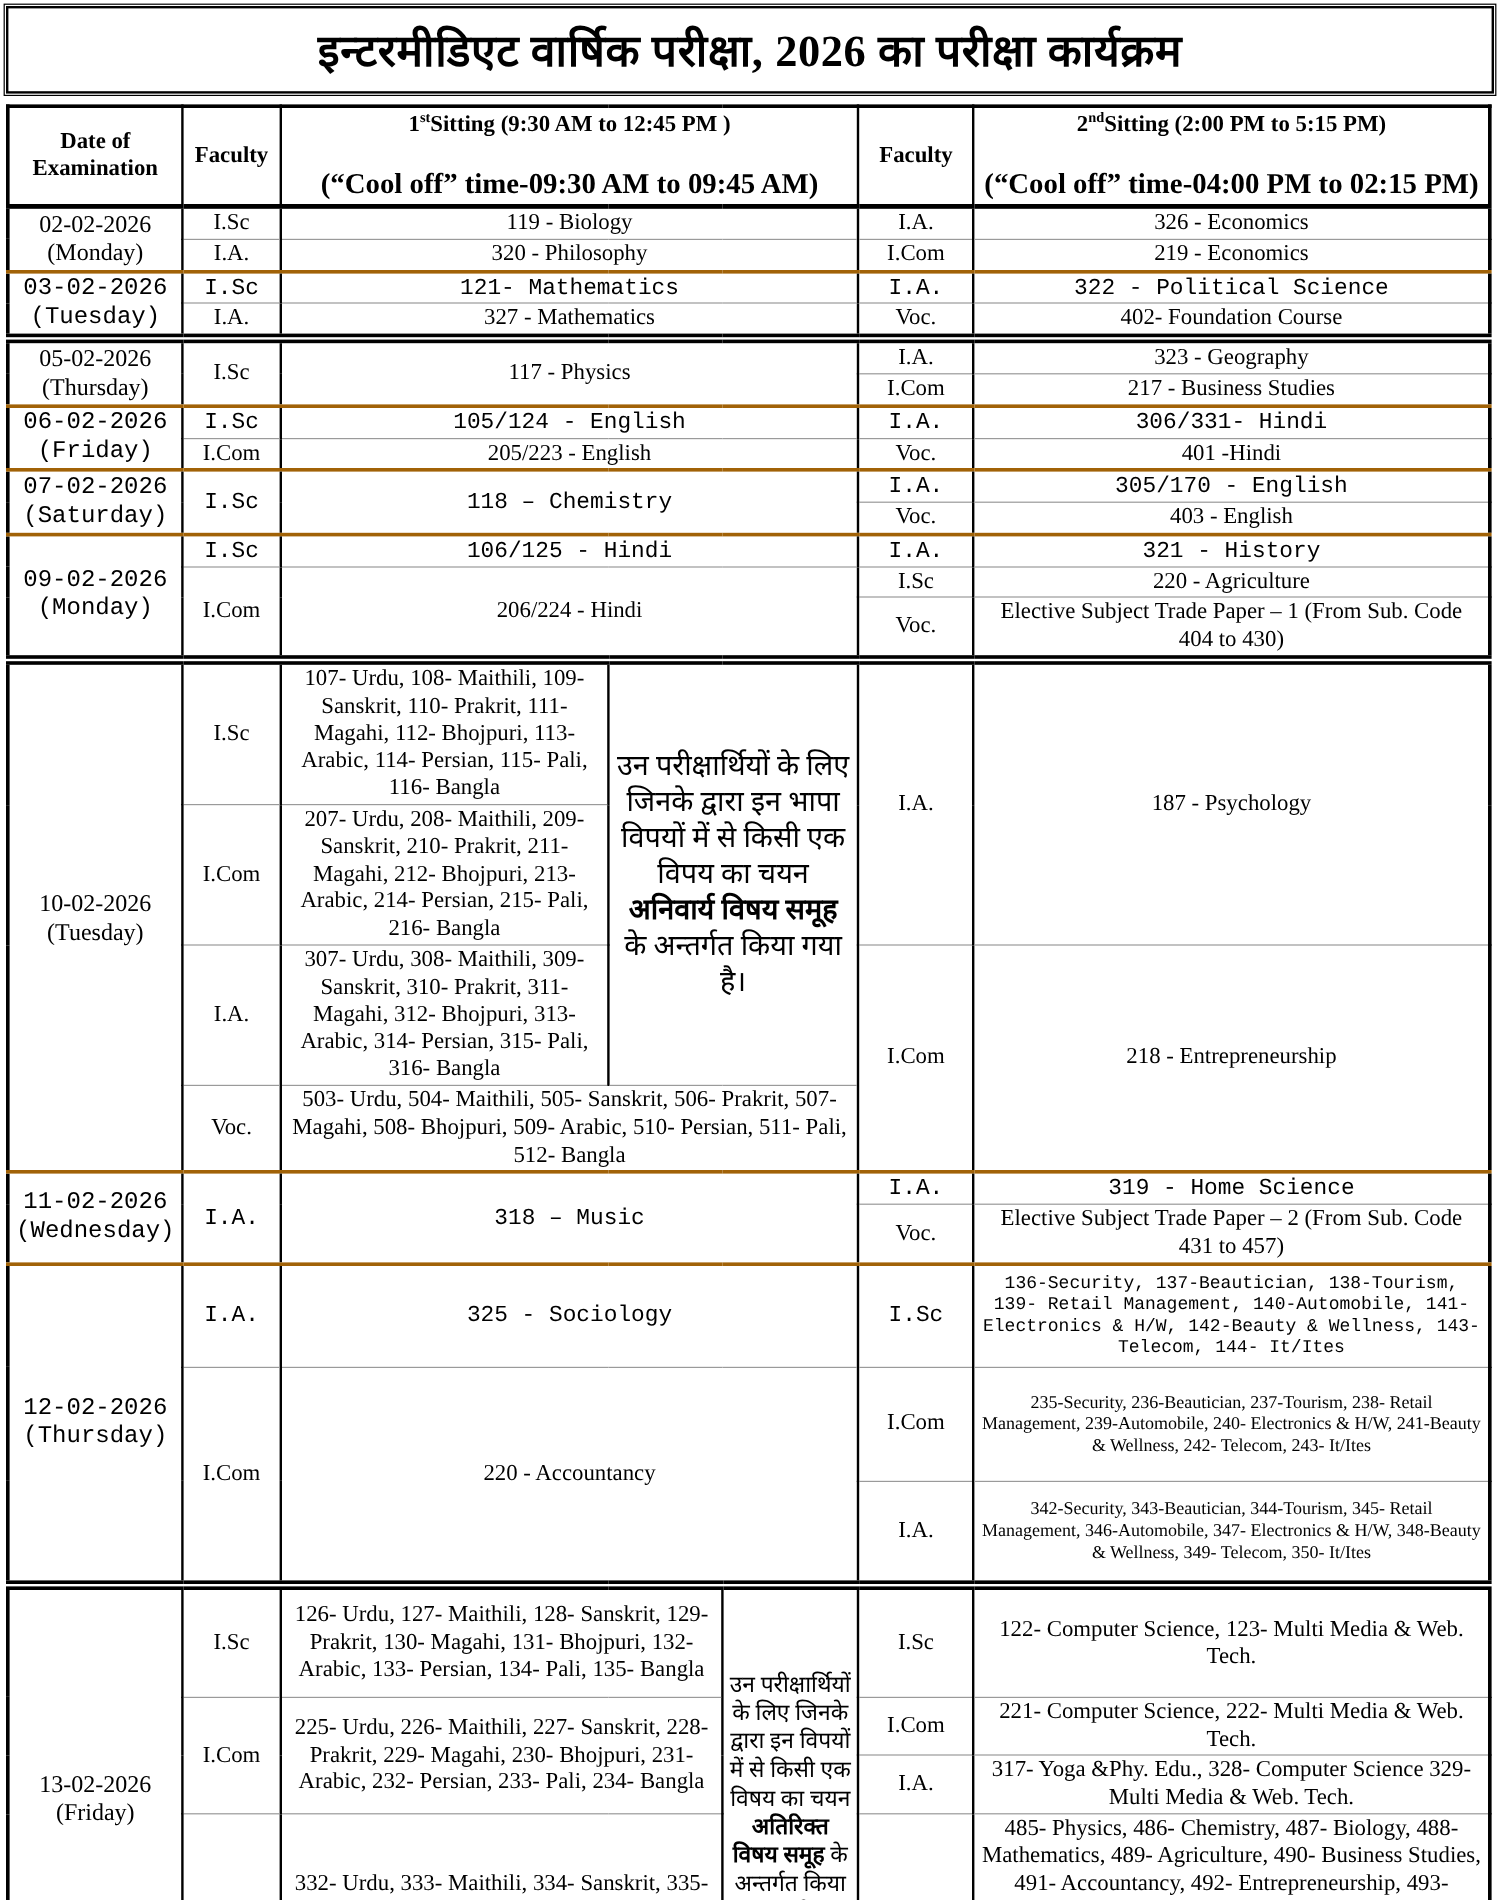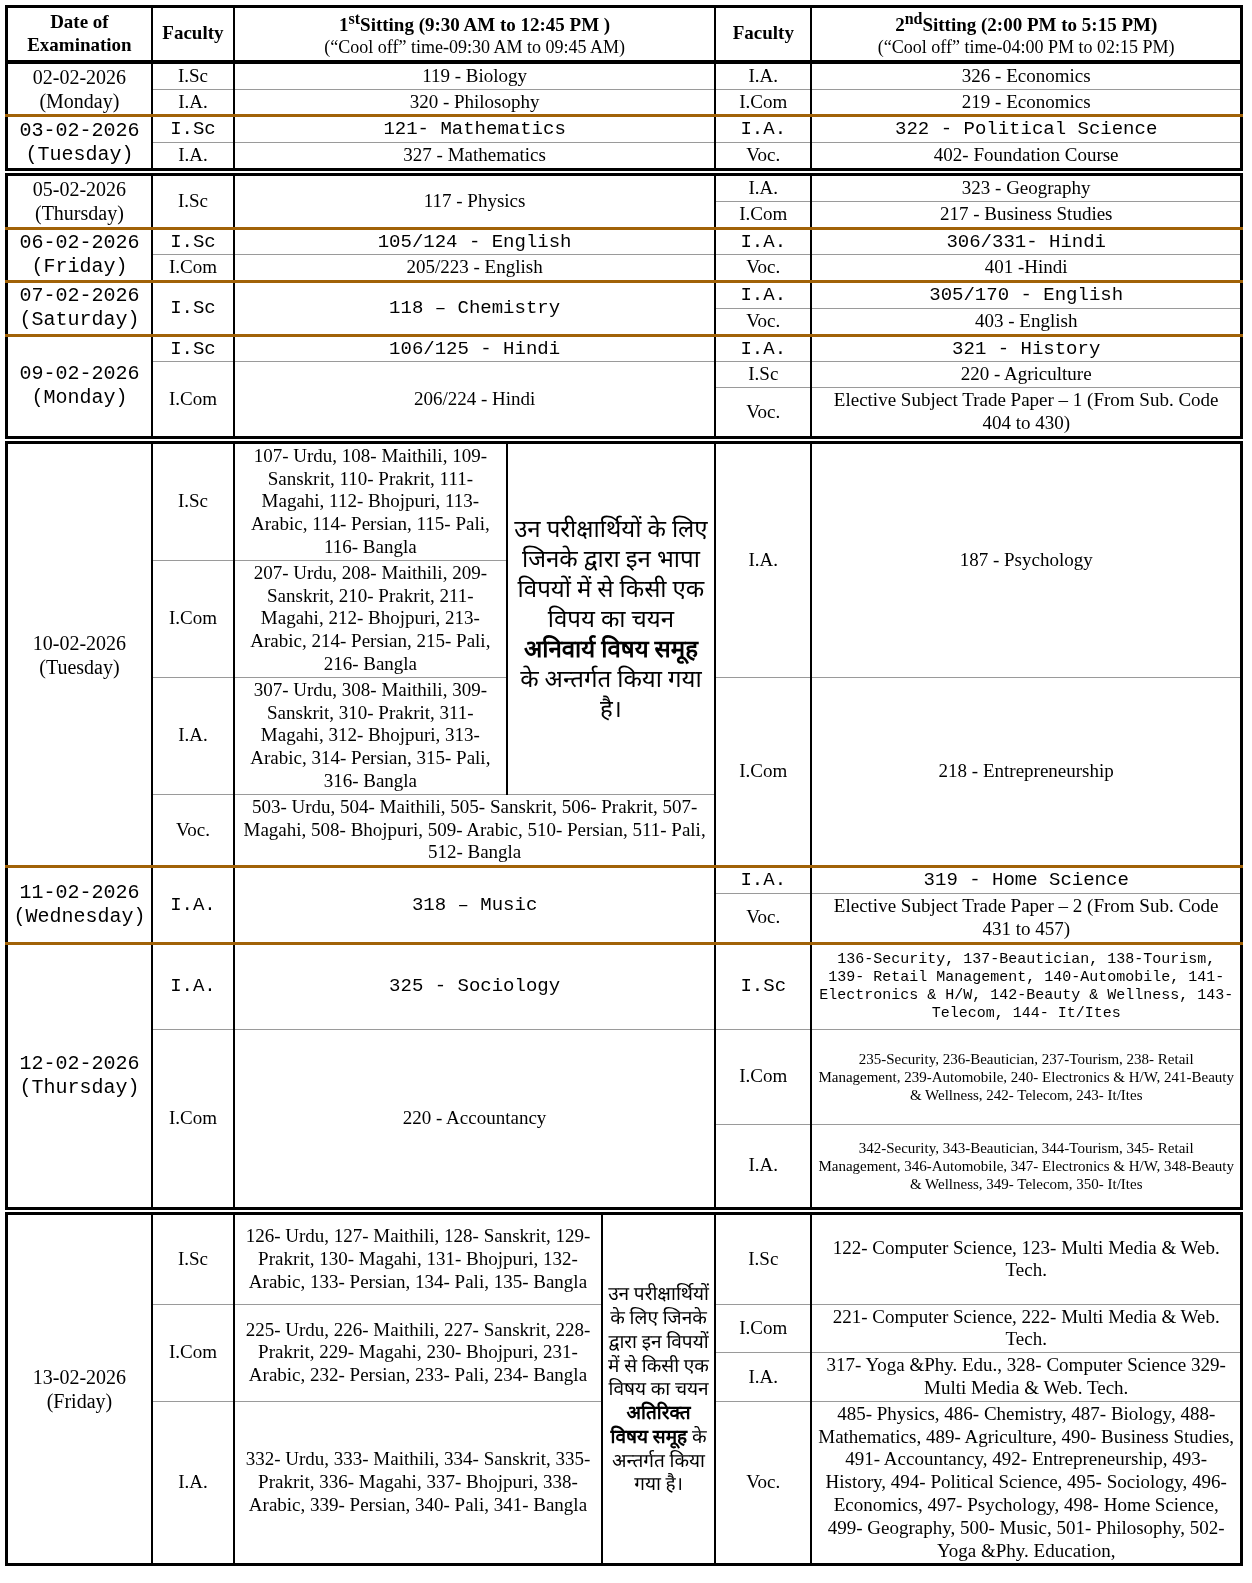--- a/index.html
+++ b/index.html
@@ -38,37 +38,40 @@
     padding:1px 5px;
     font-size:19px;
     line-height:1.2;
     overflow:hidden;
   }
   thead th{
     font-weight:bold;
     border-bottom:4px solid #000;
   }
   .sit-line1{font-size:19px;font-weight:bold;}
-  .sit-line1 sup{font-size:16px;}
-  .sit-line2{font-size:18px;font-weight:normal;}
+  .sit-line1 sup{font-size:12px;}
+  .sit-line2{font-size:24px;font-weight:bold;margin-top:24px;}
   .hdr-date,.hdr-fac{font-size:19px;font-weight:bold;}
   tr.thin td{border-top:1px solid #9a9a9a;}
   tr.sep td{border-top:3px solid #a16207;font-family:Liberation Mono, monospace;}
   tr.sep-heavy td{border-top:8px double #000;}
   .date-cell{font-size:20px;}
   .note-cell{font-size:24px;line-height:1.25;}
   .note-cell.narrow{font-size:19px;}
   .subject-cell.small{font-size:15px;}
   b{font-weight:bold;}
 </style>
 </head>
 <body>
 
 <div class="page">
 
+  <div class="title-box">
+    <h1>इन्टरमीडिएट वार्षिक परीक्षा, 2026 का परीक्षा कार्यक्रम</h1>
+  </div>
 
   <table class="sched">
     <colgroup>
       <col style="width:145px">
         <col style="width:82px">
         <col style="width:272px">
       <col style="width:95px">
         <col style="width:113px">
         <col style="width:96px">
         <col style="width:429px">

